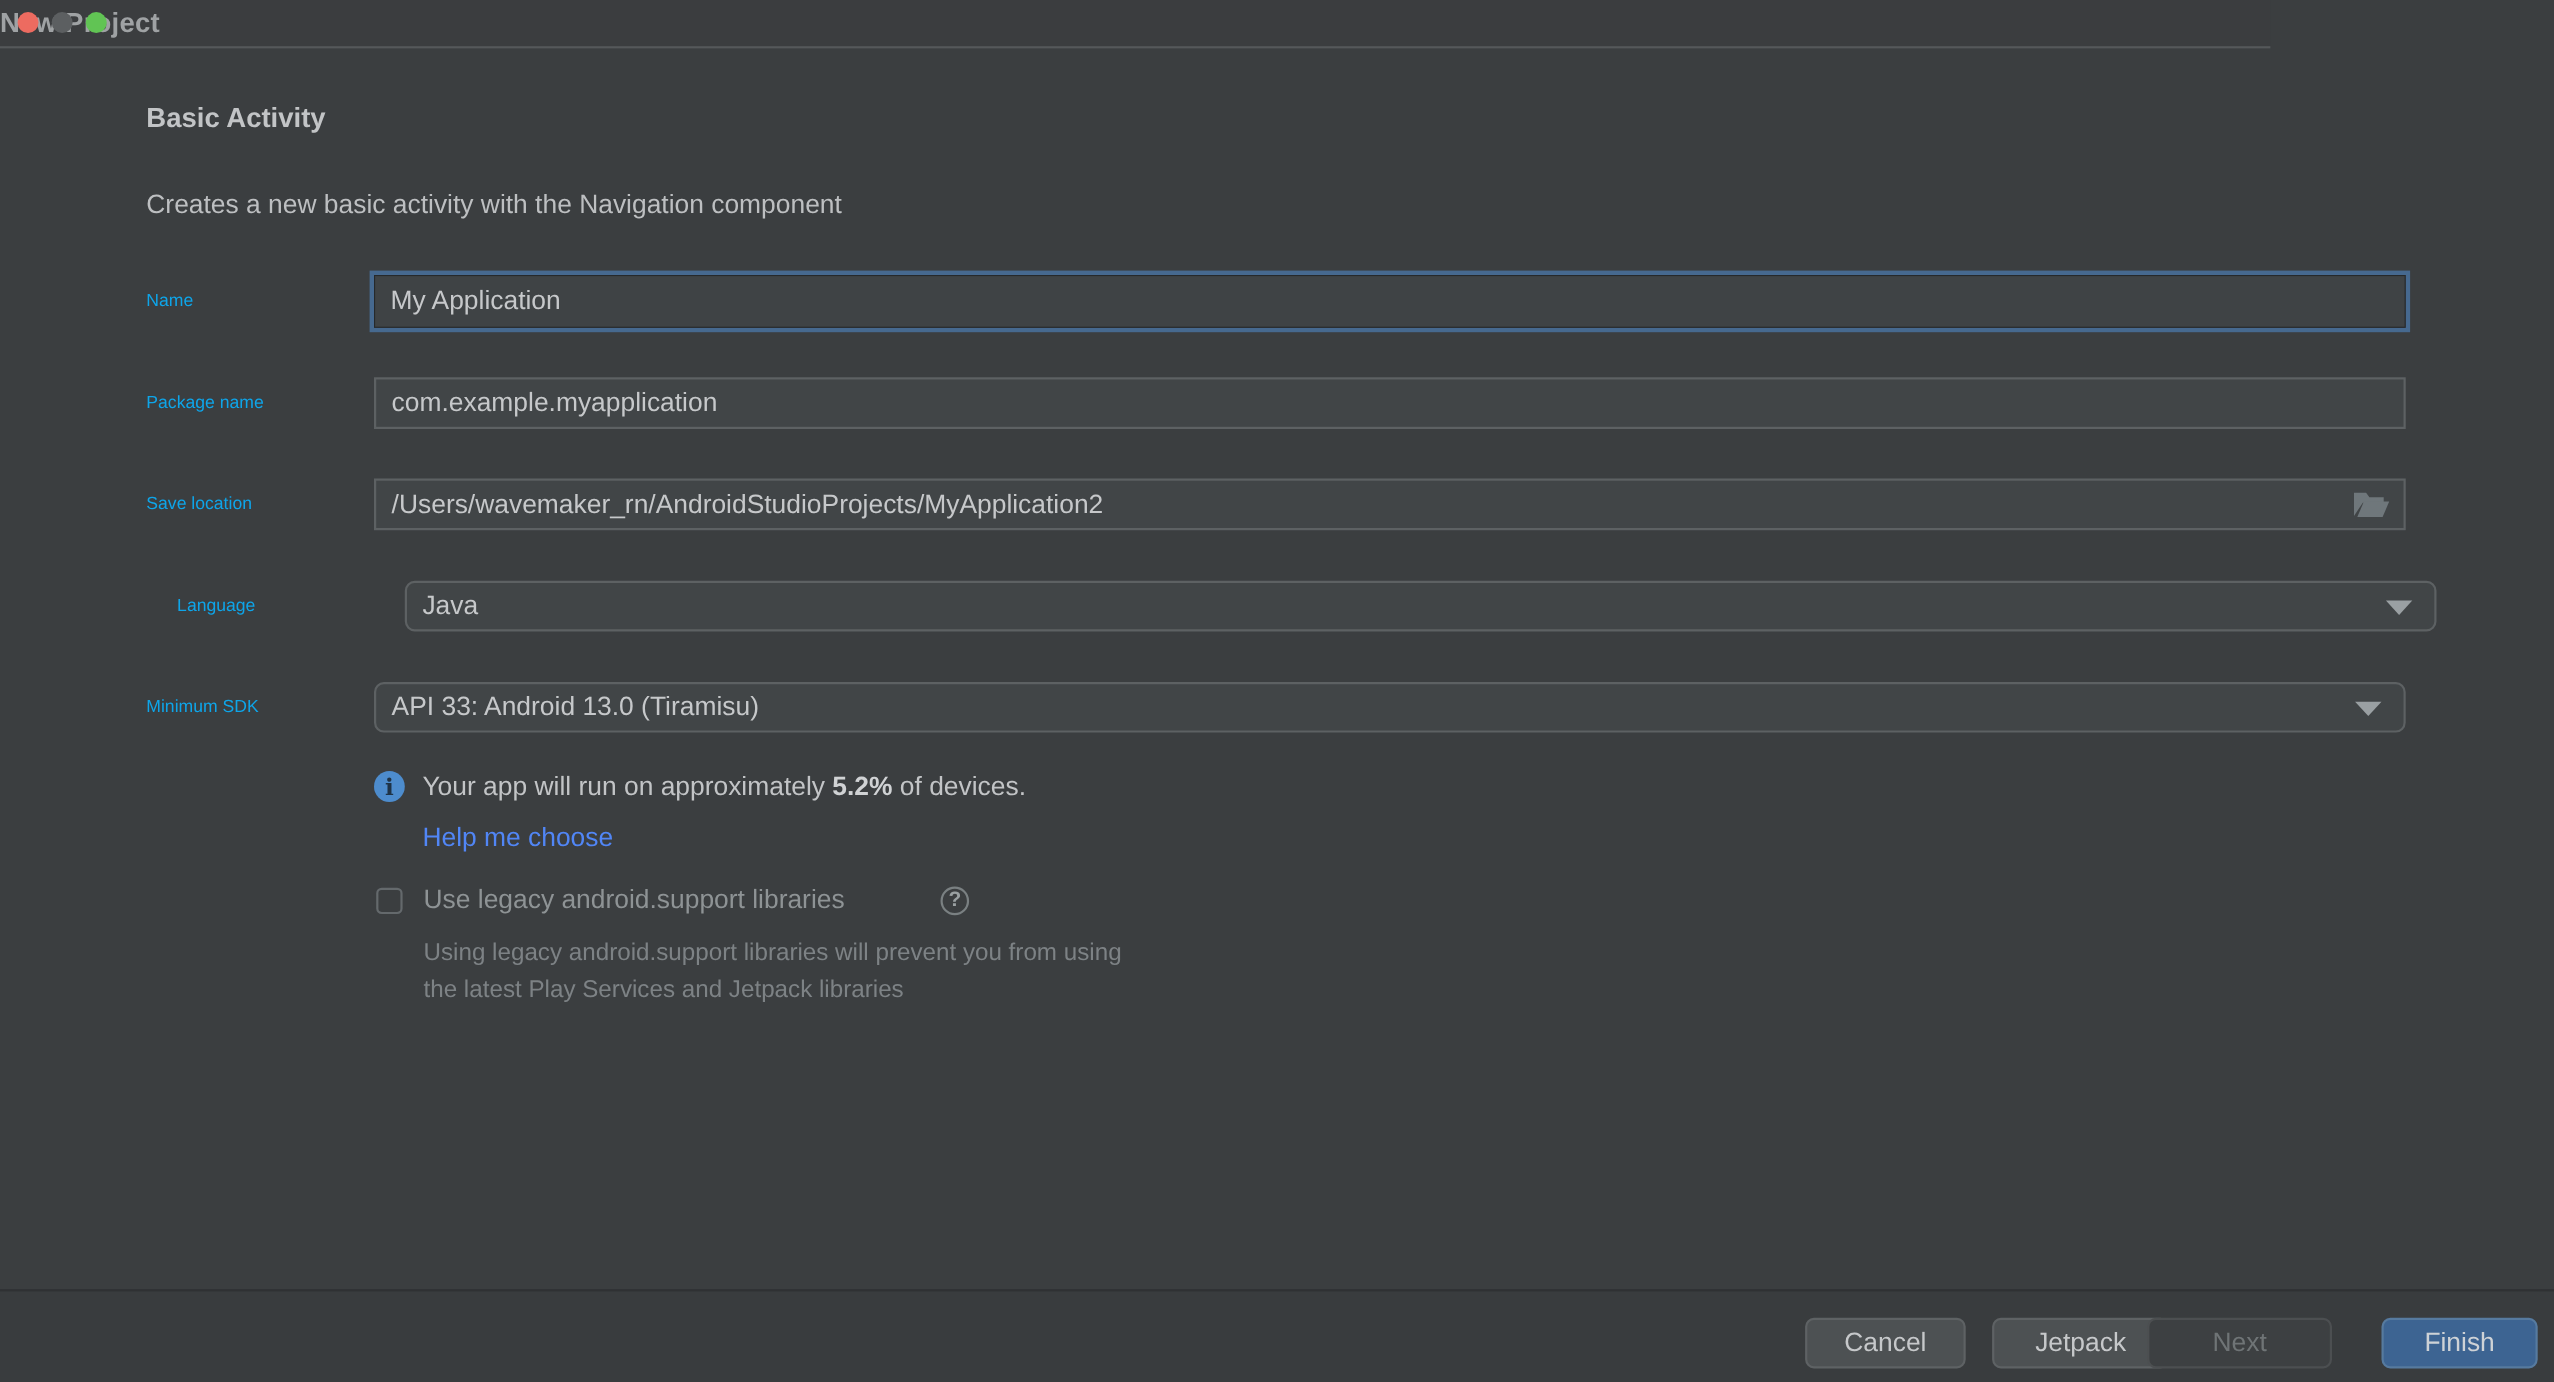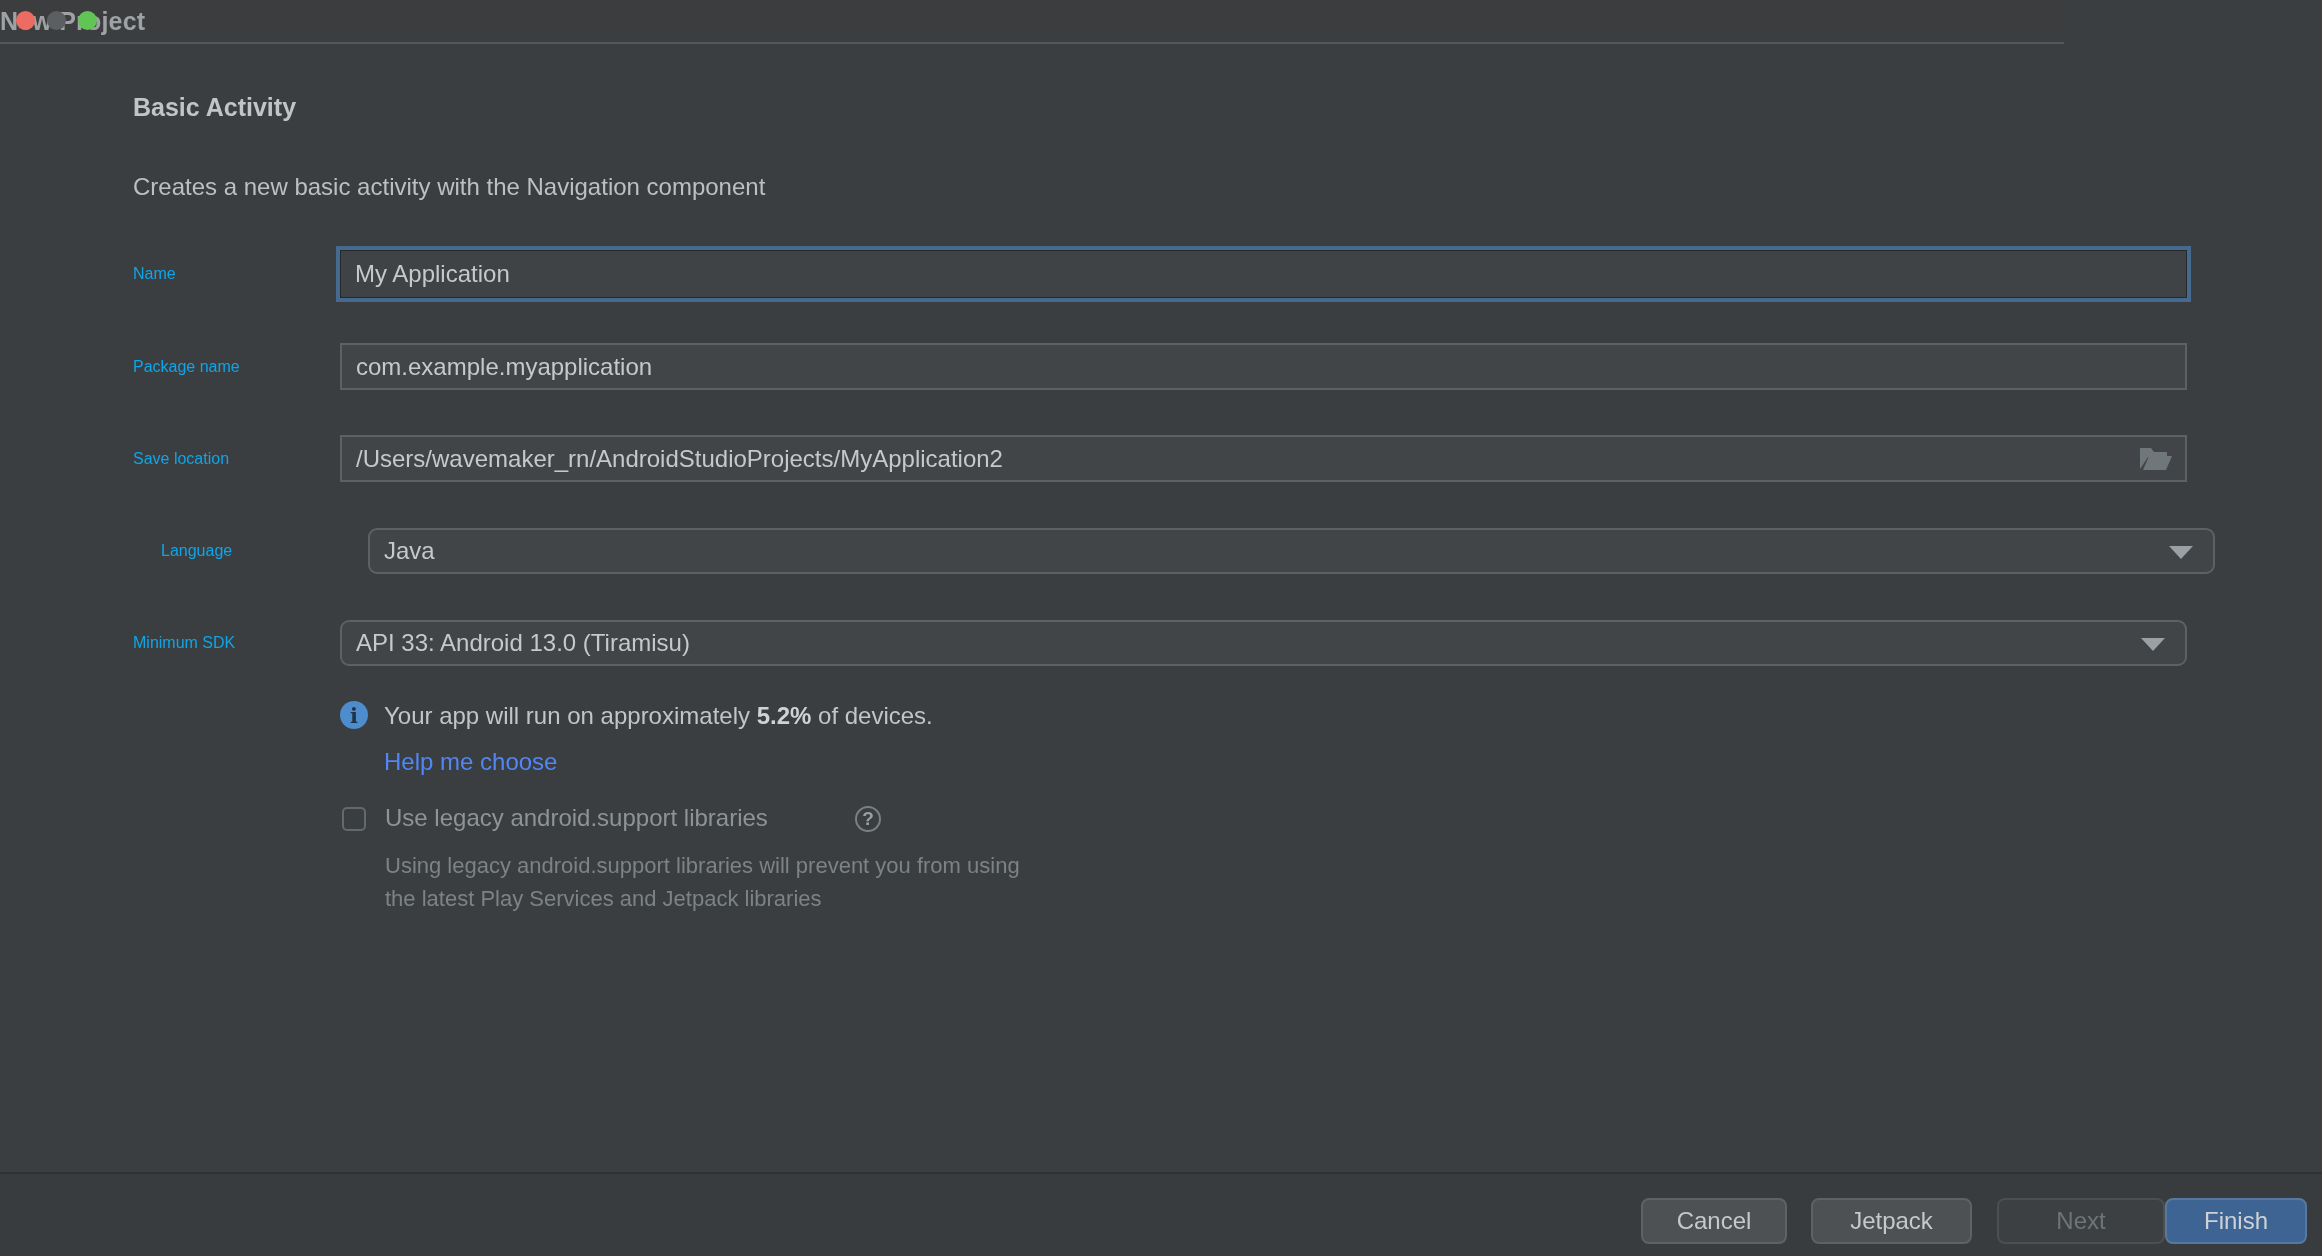--- a/index.html
+++ b/index.html
@@ -84,21 +84,21 @@
     position:absolute;top:24px;height:46px;box-sizing:border-box;
     border-radius:8px;font-size:24px;
     display:flex;align-items:center;justify-content:center;
     font-family:"Liberation Sans","DejaVu Sans",sans-serif;
   }
   .btn.normal{background:#4d5153;border:2px solid #5e6264;color:#c6c8ca;text-align:center;}
   .btn.disabled{background:#3d4042;border:2px solid #4c4f51;color:#6f7476;}
   .btn.primary{background:#3d6492;border:2px solid #567a9f;color:#ced2d6;}
   .btn-cancel{left:1641px;width:146px;}
   .btn-previous{left:1811px;width:161px;}
-  .btn-next{left:1997px;width:168px;}
+  .btn-next{left:1952px;width:168px;}
   .btn-finish{left:2165px;width:142px;}
 </style>
 </head>
 <body>
 
 <div class="titlebar">
   <div class="traffic">
     <div class="light close"></div>
     <div class="light min"></div>
     <div class="light zoom"></div>

